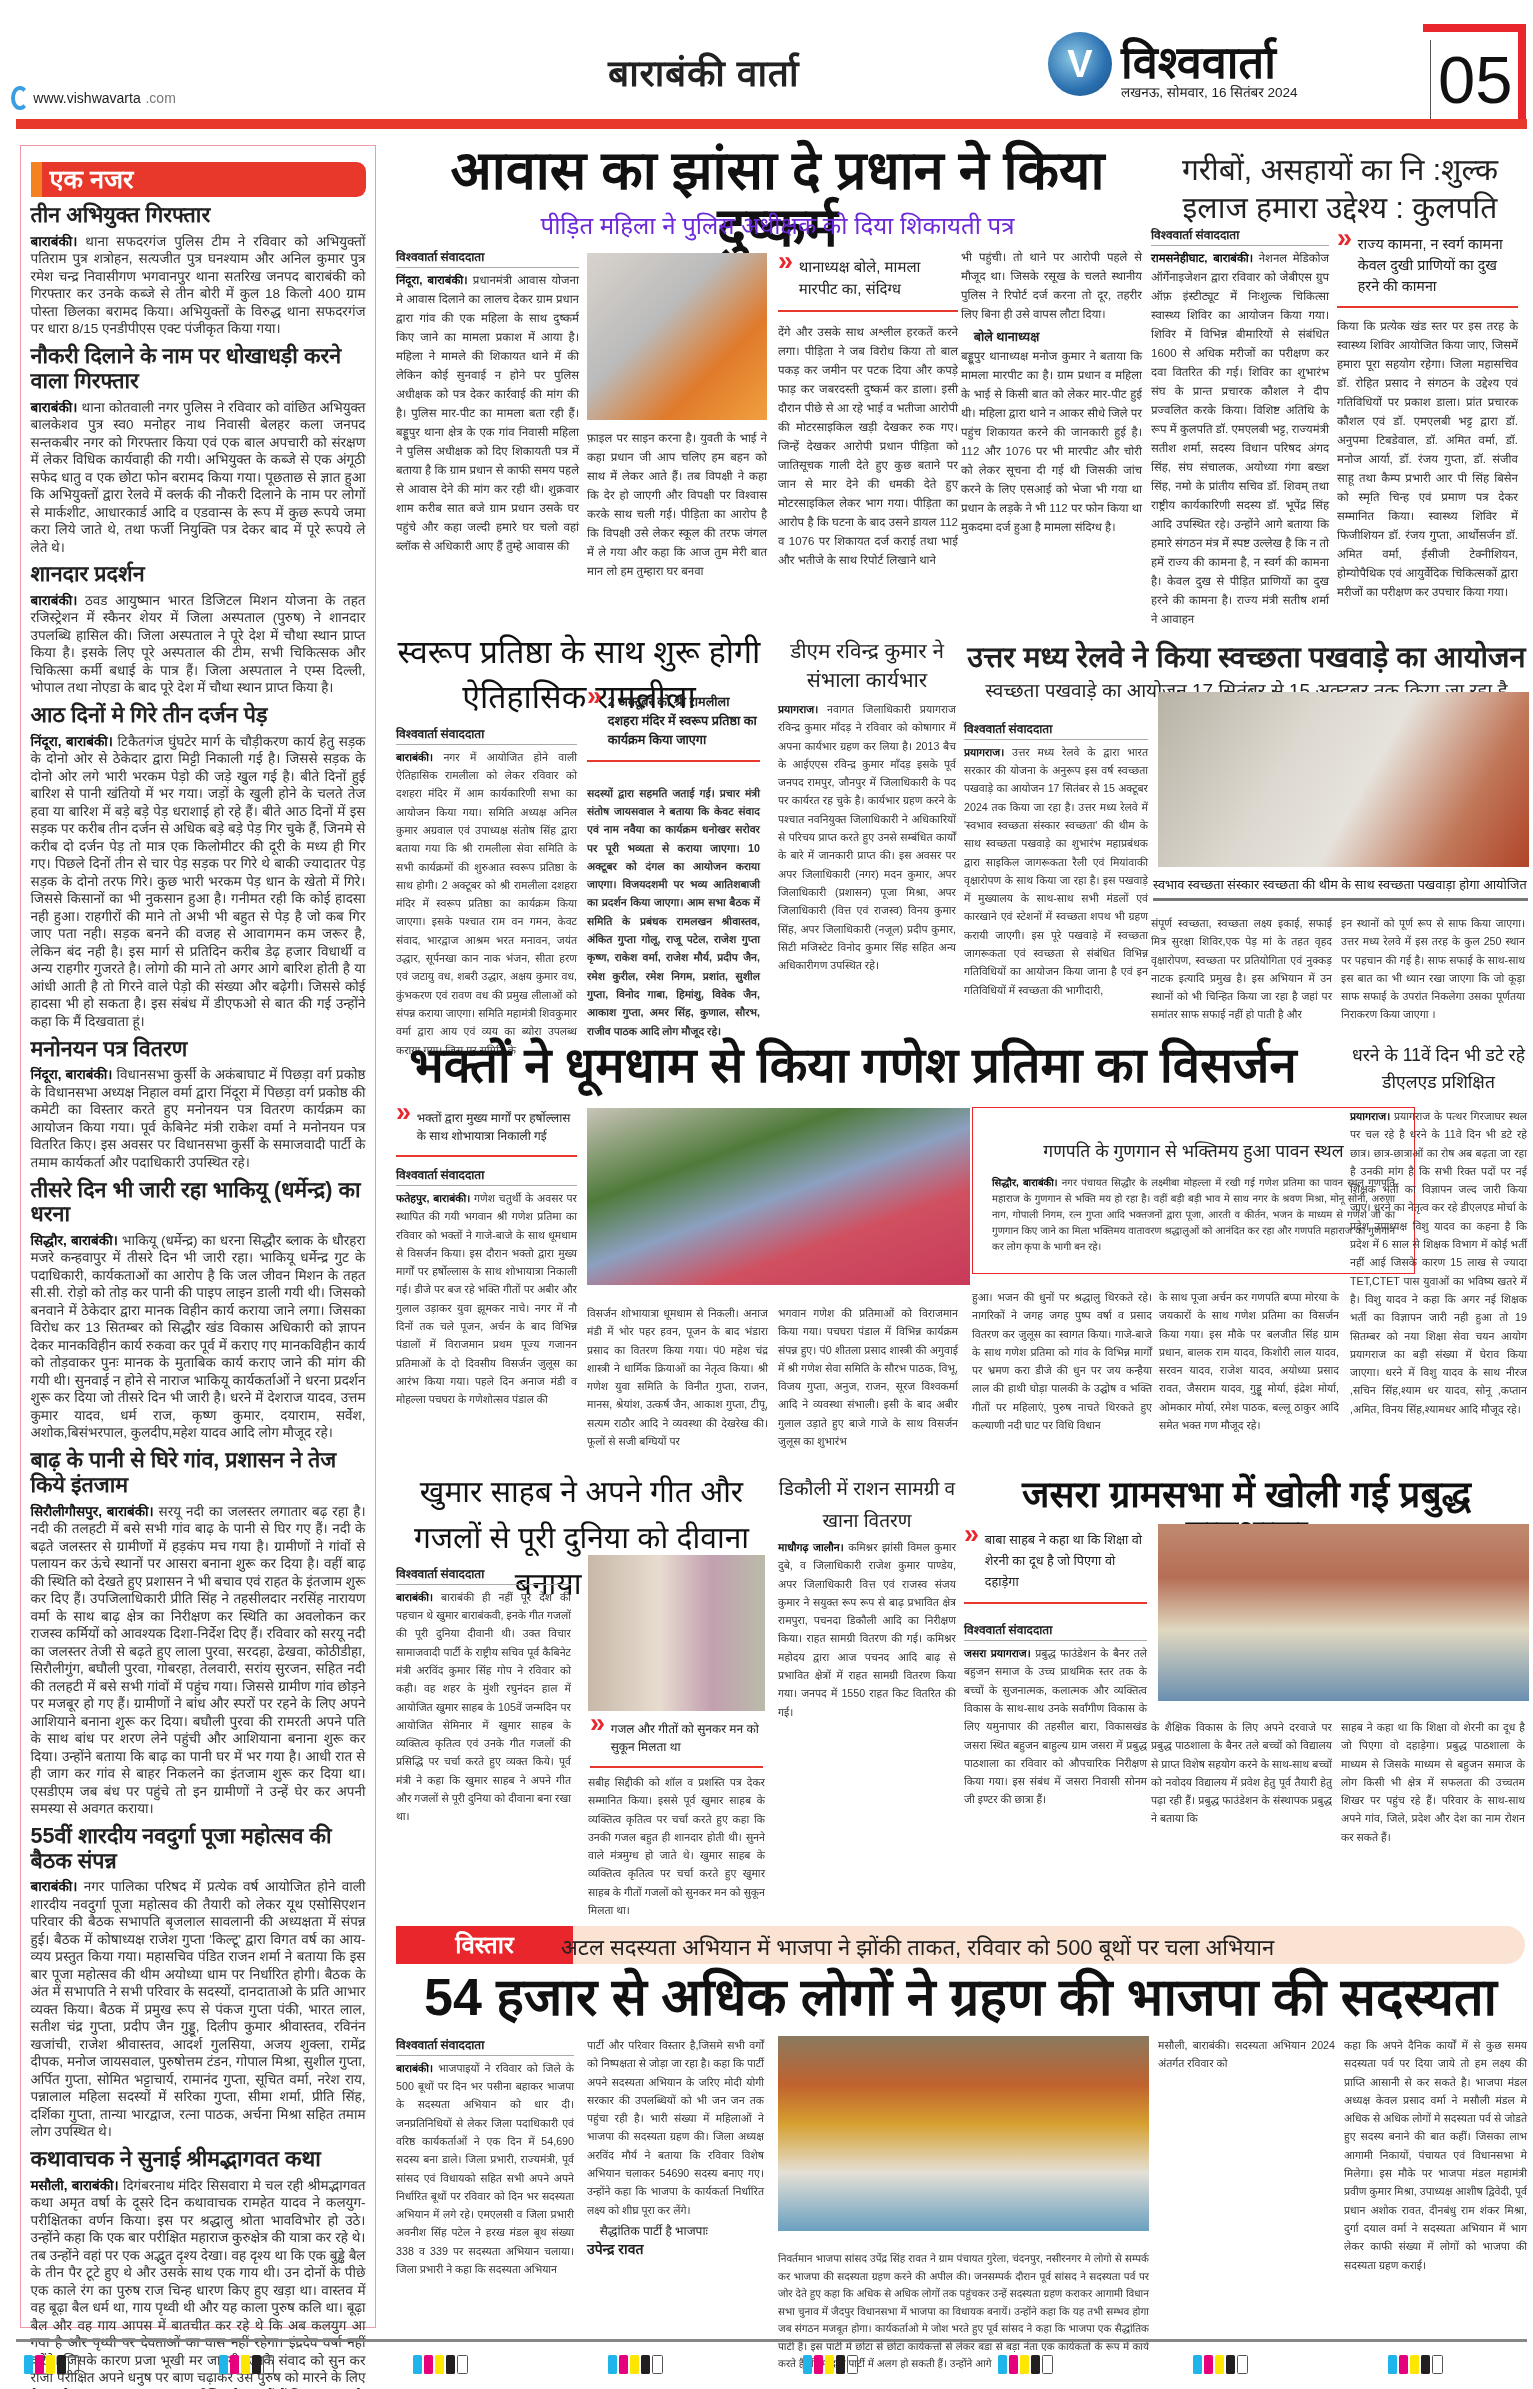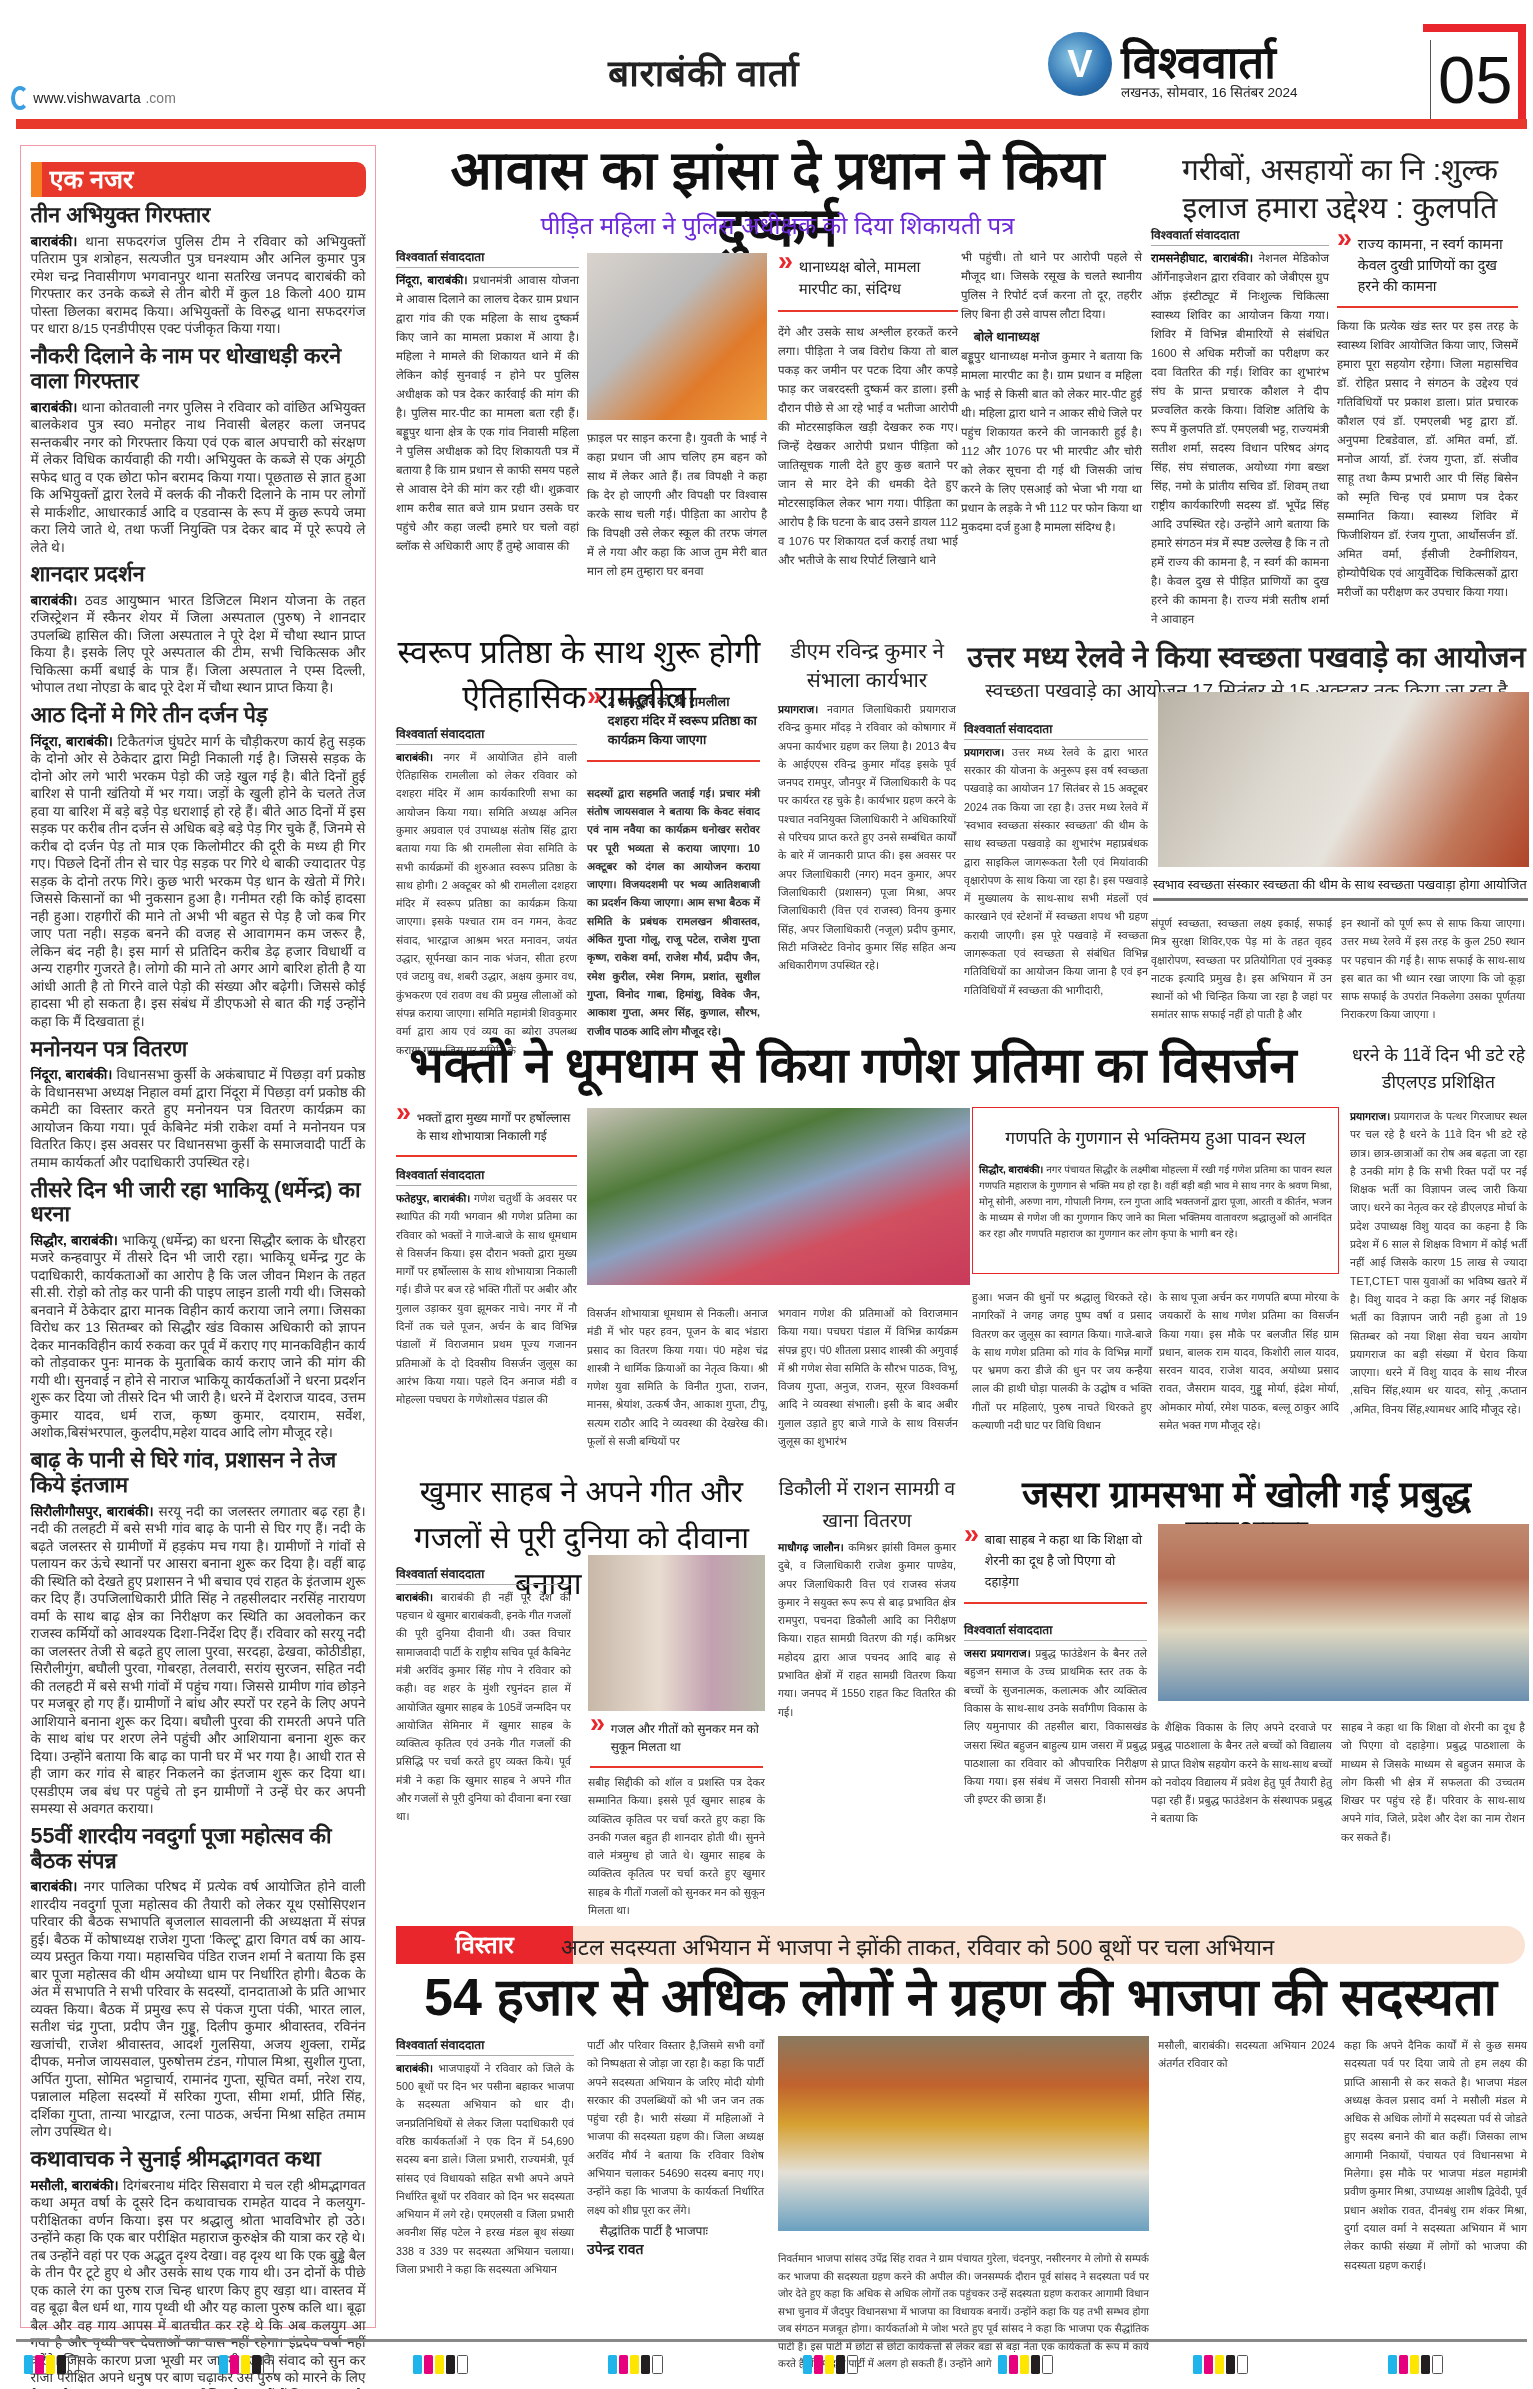--- a/index.html
+++ b/index.html
@@ -141,21 +141,21 @@
 <div class="abs hl-main" style="left:396px;top:1040px;width:914px;font-size:49px">भक्तों ने धूमधाम से किया गणेश प्रतिमा का विसर्जन</div>
 <div class="abs" style="left:396px;top:1107px;width:181px;">
   <div class="pull" style="font-size:12px;line-height:17.5px">भक्तों द्वारा मुख्य मार्गों पर हर्षोल्लास के साथ शोभायात्रा निकाली गई</div>
   <div class="byline" style="margin-top:9.5px">विश्ववार्ता संवाददाता</div>
   <div class="col-text" style="font-size:10.7px;line-height:18.3px"><b>फतेहपुर, बाराबंकी।</b> गणेश चतुर्थी के अवसर पर स्थापित की गयी भगवान श्री गणेश प्रतिमा का रविवार को भक्तों ने गाजे-बाजे के साथ धूमधाम से विसर्जन किया। इस दौरान भक्तो द्वारा मुख्य मार्गों पर हर्षोल्लास के साथ शोभायात्रा निकाली गई। डीजे पर बज रहे भक्ति गीतों पर अबीर और गुलाल उड़ाकर युवा झूमकर नाचे। नगर में नौ दिनों तक चले पूजन, अर्चन के बाद विभिन्न पंडालों में विराजमान प्रथम पूज्य गजानन प्रतिमाओं के दो दिवसीय विसर्जन जुलूस का आरंभ किया गया। पहले दिन अनाज मंडी व मोहल्ला पचघरा के गणेशोत्सव पंडाल की</div>
 </div>
 <div class="abs photo" style="left:587px;top:1108px;width:383px;height:177px;background:linear-gradient(160deg,#c9c4b8 0%,#4f7a3a 30%,#8ca0c0 50%,#d05060 70%,#c83a5a 100%)"></div>
 <div class="abs col-text" style="left:587px;top:1304px;width:181px;font-size:10.7px;line-height:18.3px">विसर्जन शोभायात्रा धूमधाम से निकली। अनाज मंडी में भोर पहर हवन, पूजन के बाद भंडारा प्रसाद का वितरण किया गया। पं0 महेश चंद्र शास्त्री ने धार्मिक क्रियाओं का नेतृत्व किया। श्री गणेश युवा समिति के विनीत गुप्ता, राजन, मानस, श्रेयांश, उत्कर्ष जैन, आकाश गुप्ता, टीपू, सत्यम राठौर आदि ने व्यवस्था की देखरेख की। फूलों से सजी बग्घियों पर</div>
 <div class="abs col-text" style="left:778px;top:1304px;width:180px;font-size:10.7px;line-height:18.3px">भगवान गणेश की प्रतिमाओं को विराजमान किया गया। पचघरा पंडाल में विभिन्न कार्यक्रम संपन्न हुए। पं0 शीतला प्रसाद शास्त्री की अगुवाई में श्री गणेश सेवा समिति के सौरभ पाठक, विभू, विजय गुप्ता, अनुज, राजन, सूरज विश्वकर्मा आदि ने व्यवस्था संभाली। इसी के बाद अबीर गुलाल उड़ाते हुए बाजे गाजे के साथ विसर्जन जुलूस का शुभारंभ</div>
 
-<div class="abs redbox" style="left:972px;top:1107px;width:367px;height:167px;padding:6px">
+<div class="abs redbox" style="left:972px;top:1107px;width:443px;height:167px;padding:19px">
   <div style="font-size:17.5px;text-align:center;margin:11px 0 12.7px;color:#222">गणपति के गुणगान से भक्तिमय हुआ पावन स्थल</div>
   <div class="col-text" style="font-size:10px;line-height:16px"><b>सिद्धौर, बाराबंकी।</b> नगर पंचायत सिद्धौर के लक्ष्मीबा मोहल्ला में रखी गई गणेश प्रतिमा का पावन स्थल गणपति महाराज के गुणगान से भक्ति मय हो रहा है। वहीं बड़ी बड़ी भाव मे साथ नगर के श्रवण मिश्रा, मोनू सोनी, अरुणा नाग, गोपाली निगम, रत्न गुप्ता आदि भक्तजनों द्वारा पूजा, आरती व कीर्तन, भजन के माध्यम से गणेश जी का गुणगान किए जाने का मिला भक्तिमय वातावरण श्रद्धालुओं को आनंदित कर रहा और गणपति महाराज का गुणगान कर लोग कृपा के भागी बन रहे।</div>
 </div>
 <div class="abs col-text" style="left:972px;top:1288px;width:180px;font-size:10.7px;line-height:18.3px">हुआ। भजन की धुनों पर श्रद्धालु थिरकते रहे। नागरिकों ने जगह जगह पुष्प वर्षा व प्रसाद वितरण कर जुलूस का स्वागत किया। गाजे-बाजे के साथ गणेश प्रतिमा को गांव के विभिन्न मार्गों पर भ्रमण करा डीजे की धुन पर जय कन्हैया लाल की हाथी घोड़ा पालकी के उद्घोष व भक्ति गीतों पर महिलाएं, पुरुष नाचते थिरकते हुए कल्याणी नदी घाट पर विधि विधान</div>
 <div class="abs col-text" style="left:1159px;top:1288px;width:180px;font-size:10.7px;line-height:18.3px">के साथ पूजा अर्चन कर गणपति बप्पा मोरया के जयकारों के साथ गणेश प्रतिमा का विसर्जन किया गया। इस मौके पर बलजीत सिंह ग्राम प्रधान, बालक राम यादव, किशोरी लाल यादव, सरवन यादव, राजेश यादव, अयोध्या प्रसाद रावत, जैसराम यादव, गुड्डू मोर्या, इंद्रेश मोर्या, ओमकार मोर्या, रमेश पाठक, बल्लू ठाकुर आदि समेत भक्त गण मौजूद रहे।</div>
 
 <div class="abs" style="left:1350px;top:1042px;width:177px;font-size:17.5px;text-align:center;line-height:27px;color:#222">धरने के 11वें दिन भी डटे रहे डीएलएड प्रशिक्षित</div>
 <div class="abs col-text" style="left:1350px;top:1107px;width:177px;font-size:10.7px;line-height:18.3px"><b>प्रयागराज।</b> प्रयागराज के पत्थर गिरजाघर स्थल पर चल रहे है धरने के 11वे दिन भी डटे रहे छात्र। छात्र-छात्राओं का रोष अब बढ़ता जा रहा है उनकी मांग है कि सभी रिक्त पदों पर नई शिक्षक भर्ती का विज्ञापन जल्द जारी किया जाए। धरने का नेतृत्व कर रहे डीएलएड मोर्चा के प्रदेश उपाध्यक्ष विशु यादव का कहना है कि प्रदेश में 6 साल से शिक्षक विभाग में कोई भर्ती नहीं आई जिसके कारण 15 लाख से ज्यादा TET,CTET पास युवाओं का भविष्य खतरे में है। विशु यादव ने कहा कि अगर नई शिक्षक भर्ती का विज्ञापन जारी नही हुआ तो 19 सितम्बर को नया शिक्षा सेवा चयन आयोग प्रयागराज का बड़ी संख्या में घेराव किया जाएगा। धरने में विशु यादव के साथ नीरज ,सचिन सिंह,श्याम धर यादव, सोनू ,कप्तान ,अमित, विनय सिंह,श्यामधर आदि मौजूद रहे।</div>
 
 <div class="abs hl-main" style="left:396px;top:1469px;width:371px;font-size:30px;font-weight:normal;line-height:46px">खुमार साहब ने अपने गीत और गजलों से पूरी दुनिया को दीवाना बनाया : गोप</div>

